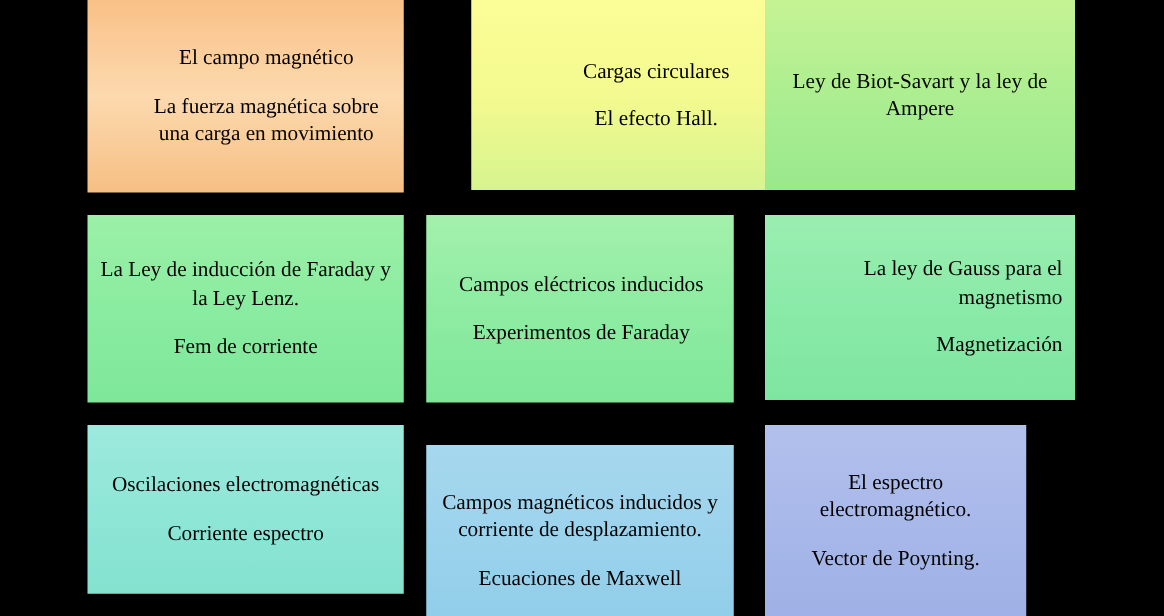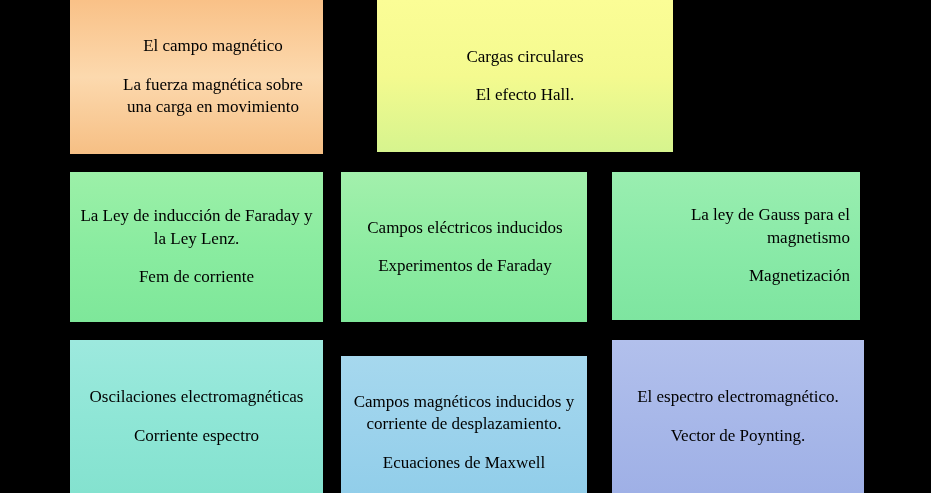--- a/index.html
+++ b/index.html
@@ -67,49 +67,52 @@
     background: linear-gradient(to bottom, #a3f0ac 0%, #8eeca2 50%, #7fe79a 100%);
     padding-left: 12px;
   }
   .r2c3 {
     left: 612px; top: 172px; width: 248px; height: 148px;
     background: linear-gradient(to bottom, #9aeeb0 0%, #8aeaa8 50%, #7ee5a0 100%);
     text-align: right;
   }
   
   .r3c1 {
-    left: 70px;  top: 340px; width: 253px; height: 153px;
+    left: 70px;  top: 340px; width: 253px; height: 135px;
     background: linear-gradient(to bottom, #9de9de 0%, #8fe6d6 50%, #84e2cf 100%);
   }
   .r3c2 {
     left: 341px; top: 356px; width: 246px; height: 153px;
     background: linear-gradient(to bottom, #a6d8ee 0%, #9bd2ec 50%, #8fcde9 100%);
   }
   .r3c3 {
-    left: 612px; top: 340px; width: 252px; height: 153px;
+    left: 612px; top: 340px; width: 209px; height: 153px;
     background: linear-gradient(to bottom, #b2c0ec 0%, #a8b8e9 50%, #9fb0e6 100%);
   }
 </style>
 </head>
 <body>
 
 <div id="grid">
 
   <div class="card r1c1">
     <span class="line">El campo magnético</span>
     <span class="gap"></span>
     <span class="line">La fuerza magnética sobre una carga  en movimiento</span>
   </div>
 
   <div class="card r1c2">
     <span class="line">Cargas circulares</span>
     <span class="gap"></span>
     <span class="line">El efecto Hall.</span>
   </div>
 
+  <div class="card r1c3">
+    <span class="line">Ley de Biot-Savart y la ley de Ampere</span>
+  </div>
 
   <div class="card r2c1">
     <span class="line">La Ley de inducción de Faraday y la Ley Lenz.</span>
     <span class="gap"></span>
     <span class="line">Fem de corriente</span>
   </div>
 
   <div class="card r2c2">
     <span class="line">Campos eléctricos inducidos</span>
     <span class="gap"></span>

